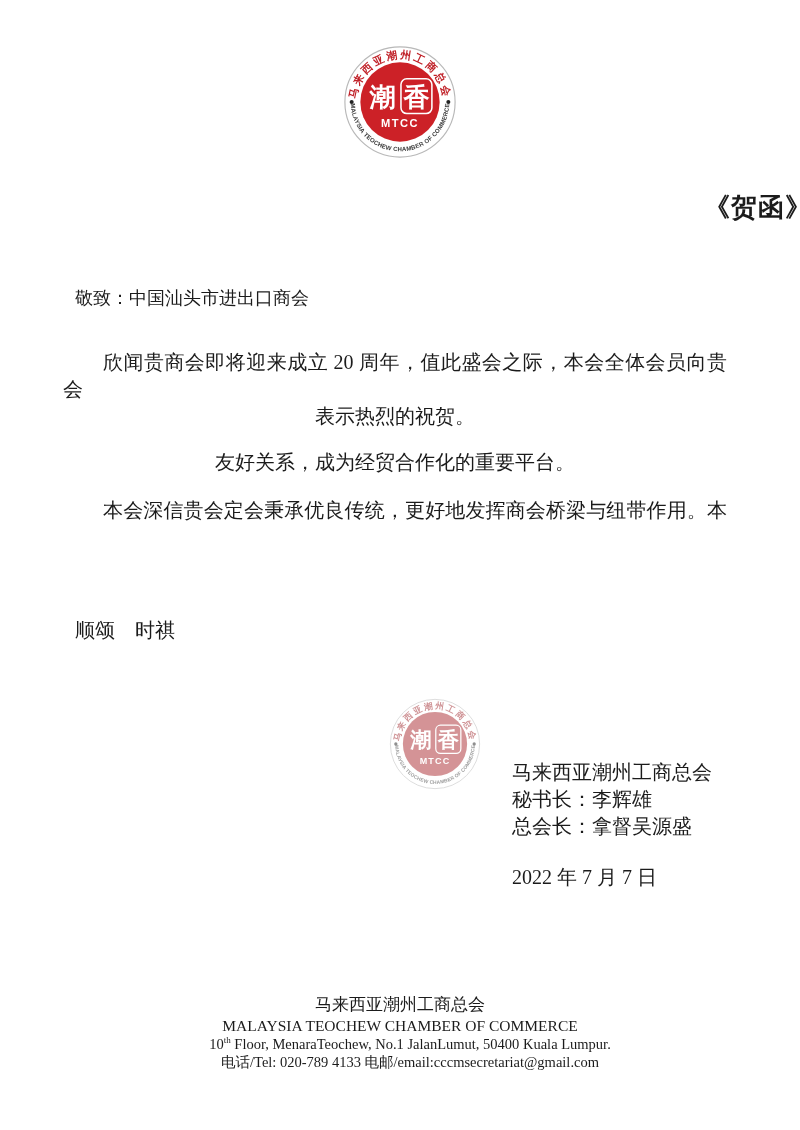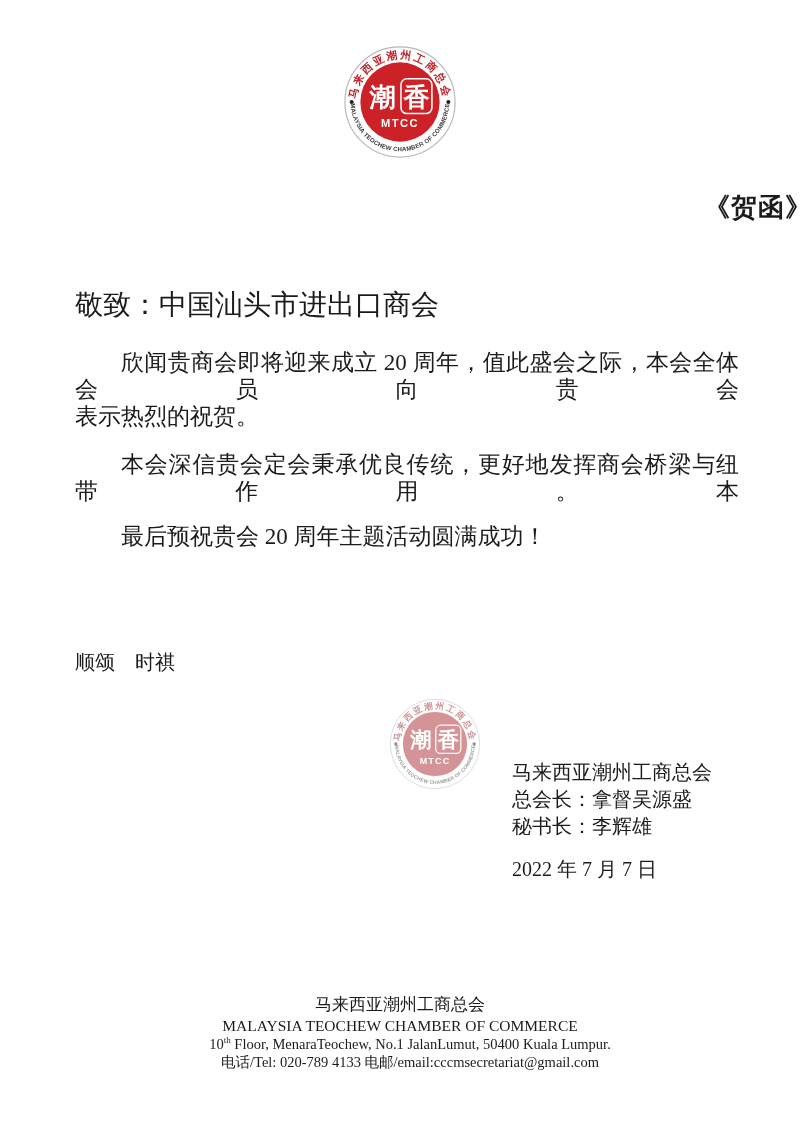--- a/index.html
+++ b/index.html
@@ -43,43 +43,43 @@
     letter-spacing:.2px;
   }
   
   .title{
     position:absolute;top:190px;left:12px;width:800px;
     text-align:right;font-size:26px;font-weight:bold;
     letter-spacing:1px;
   }
   .salutation{
     position:absolute;top:286px;left:75px;
-    font-size:28px;
+    font-size:18px;
   }
   .body{
-    position:absolute;top:349px;left:75px;width:664px;
-    font-size:23px;line-height:27px;
+    position:absolute;top:349px;left:63px;width:664px;
+    font-size:20px;line-height:27px;
   }
   .para{margin:0 0 19px 0;}
   .para.p2{margin-bottom:21px;}
   .para.p3{margin-bottom:18px;}
   .para.p4{margin-bottom:0;}
-  .bline{text-align:left;}
+  .bline{text-align:center;}
   .bline.full{text-align:justify;text-align-last:justify;}
   .bline.indent{text-indent:2em;}
   .closing{
-    position:absolute;top:649px;left:75px;
+    position:absolute;top:617px;left:75px;
     font-size:20px;
   }
   
   .signature{
     position:absolute;top:759px;left:512px;
     font-size:20px;line-height:27px;
   }
-  .signature .date{margin-top:16px;}
+  .signature .date{margin-top:24px;}
   
   .footer{
     position:absolute;top:995px;left:0;width:800px;
     text-align:center;line-height:1.18;
   }
   .footer .f-cn{font-size:17px;}
   .footer .f-en{font-size:15.5px;margin-top:2px;}
   .footer .f-addr,.footer .f-contact{font-size:14.5px;margin-top:1px;padding-left:20px;}
   .footer sup{font-size:9px;vertical-align:super;line-height:0;}
 </style>
@@ -108,26 +108,24 @@
   <div class="title">《贺函》</div>
 
   <div class="salutation">敬致：中国汕头市进出口商会</div>
 
   <div class="body">
     <div class="para p1">
       <div class="bline indent full">欣闻贵商会即将迎来成立 20 周年，值此盛会之际，本会全体会员向贵会</div>
       <div class="bline">表示热烈的祝贺。</div>
     </div>
     <div class="para p2">
+      <div class="bline">友好关系，成为经贸合作化的重要平台。</div>
     </div>
     <div class="para p3">
       <div class="bline indent full">本会深信贵会定会秉承优良传统，更好地发挥商会桥梁与纽带作用。本</div>
-    </div>
-    <div class="para p4">
-      <div class="bline indent">最后预祝贵会 20 周年主题活动圆满成功！</div>
     </div>
   </div>
 
   <div class="closing">顺颂　时祺</div>
 
   <svg class="logo-watermark" viewBox="0 0 120 120">
     <defs>
       <path id="arcTopB" d="M 15 60 A 45 45 0 0 1 105 60"></path>
       <path id="arcBotB" d="M 9 60 A 51 51 0 0 0 111 60"></path>
     </defs>
@@ -138,22 +136,22 @@
     <circle cx="10" cy="60" r="2.1" fill="#222222"></circle>
     <circle cx="110" cy="60" r="2.1" fill="#222222"></circle>
     <text x="42" y="64" class="seal-char">潮</text>
     <rect x="61" y="36" width="32" height="36" rx="6" fill="none" stroke="#ffffff" stroke-width="1.6"></rect>
     <text x="77" y="64" class="seal-char">香</text>
     <text x="60" y="86" class="seal-acronym">MTCC</text>
   </svg>
 
   <div class="signature">
     <div>马来西亚潮州工商总会</div>
+    <div>秘书长：李辉雄</div>
     <div>总会长：拿督吴源盛</div>
-    <div>秘书长：李辉雄</div>
     <div class="date">2022 年 7 月 7 日</div>
   </div>
 
   <div class="footer">
     <div class="f-cn">马来西亚潮州工商总会</div>
     <div class="f-en">MALAYSIA TEOCHEW CHAMBER OF COMMERCE</div>
     <div class="f-addr"><span>10</span><sup>th</sup><span> Floor, MenaraTeochew, No.1 JalanLumut, 50400 Kuala Lumpur.</span></div>
     <div class="f-contact">电话/Tel: 020-789 4133 电邮/email:cccmsecretariat@gmail.com</div>
   </div>
 

